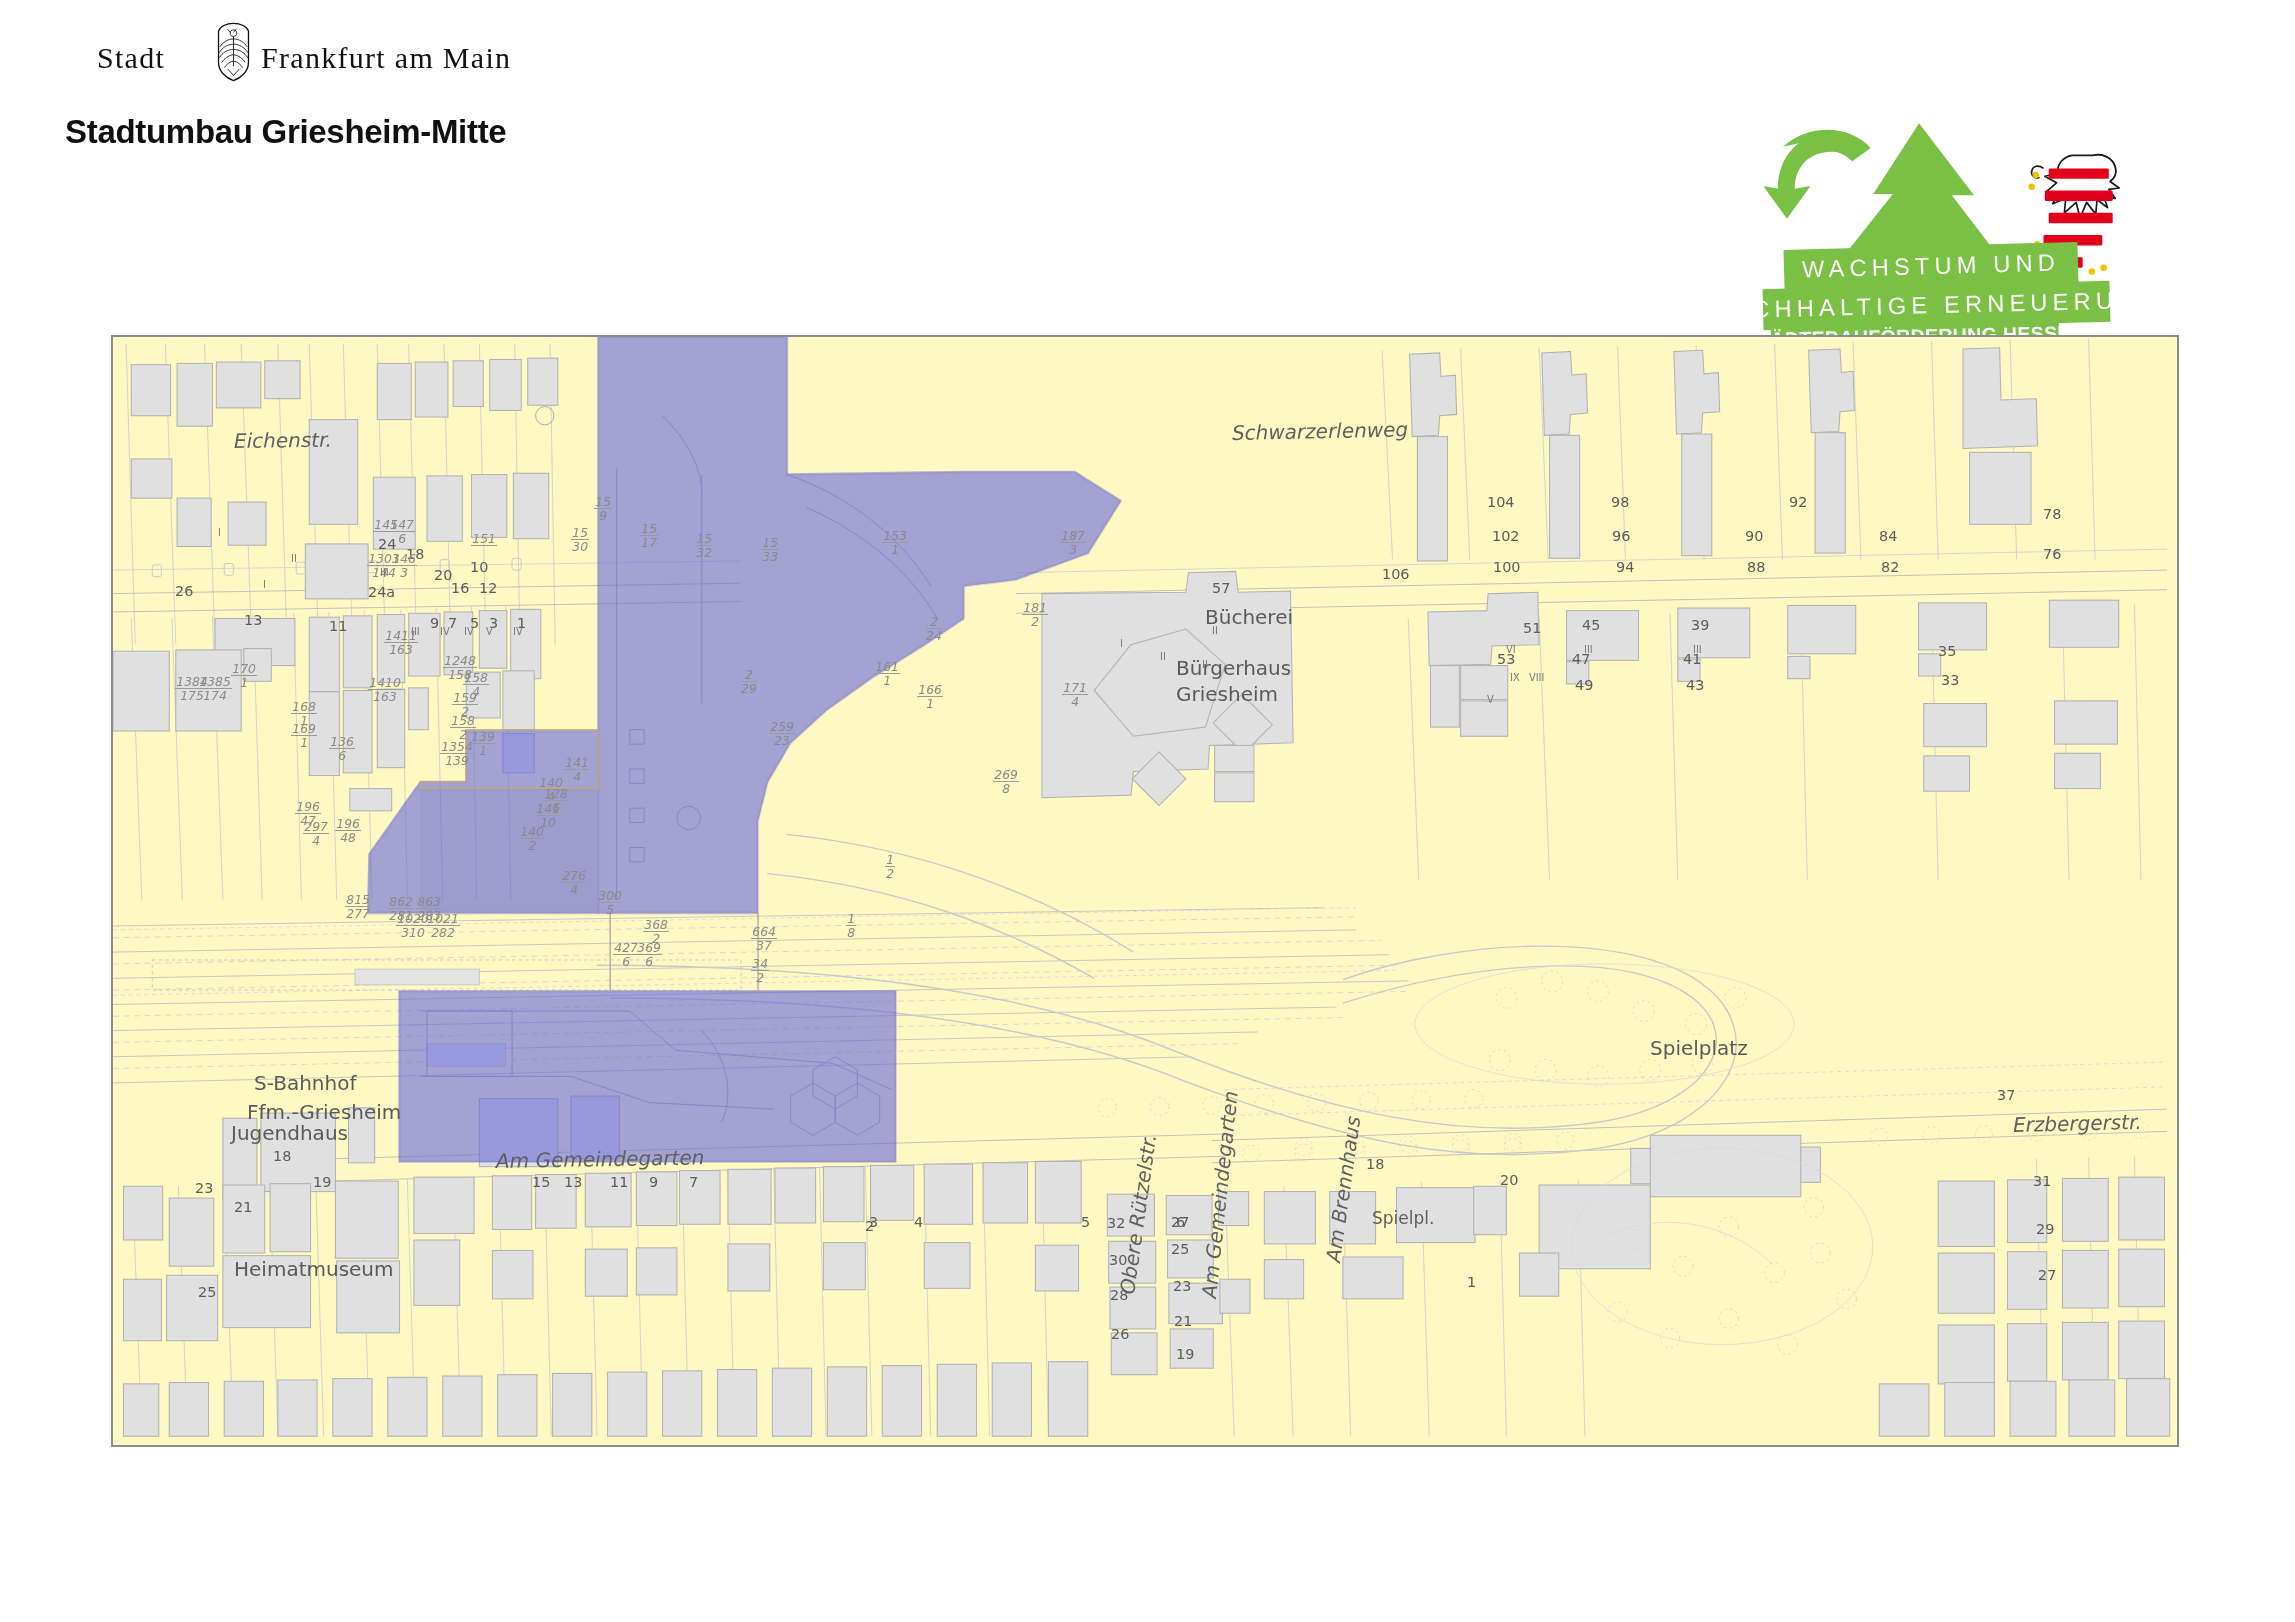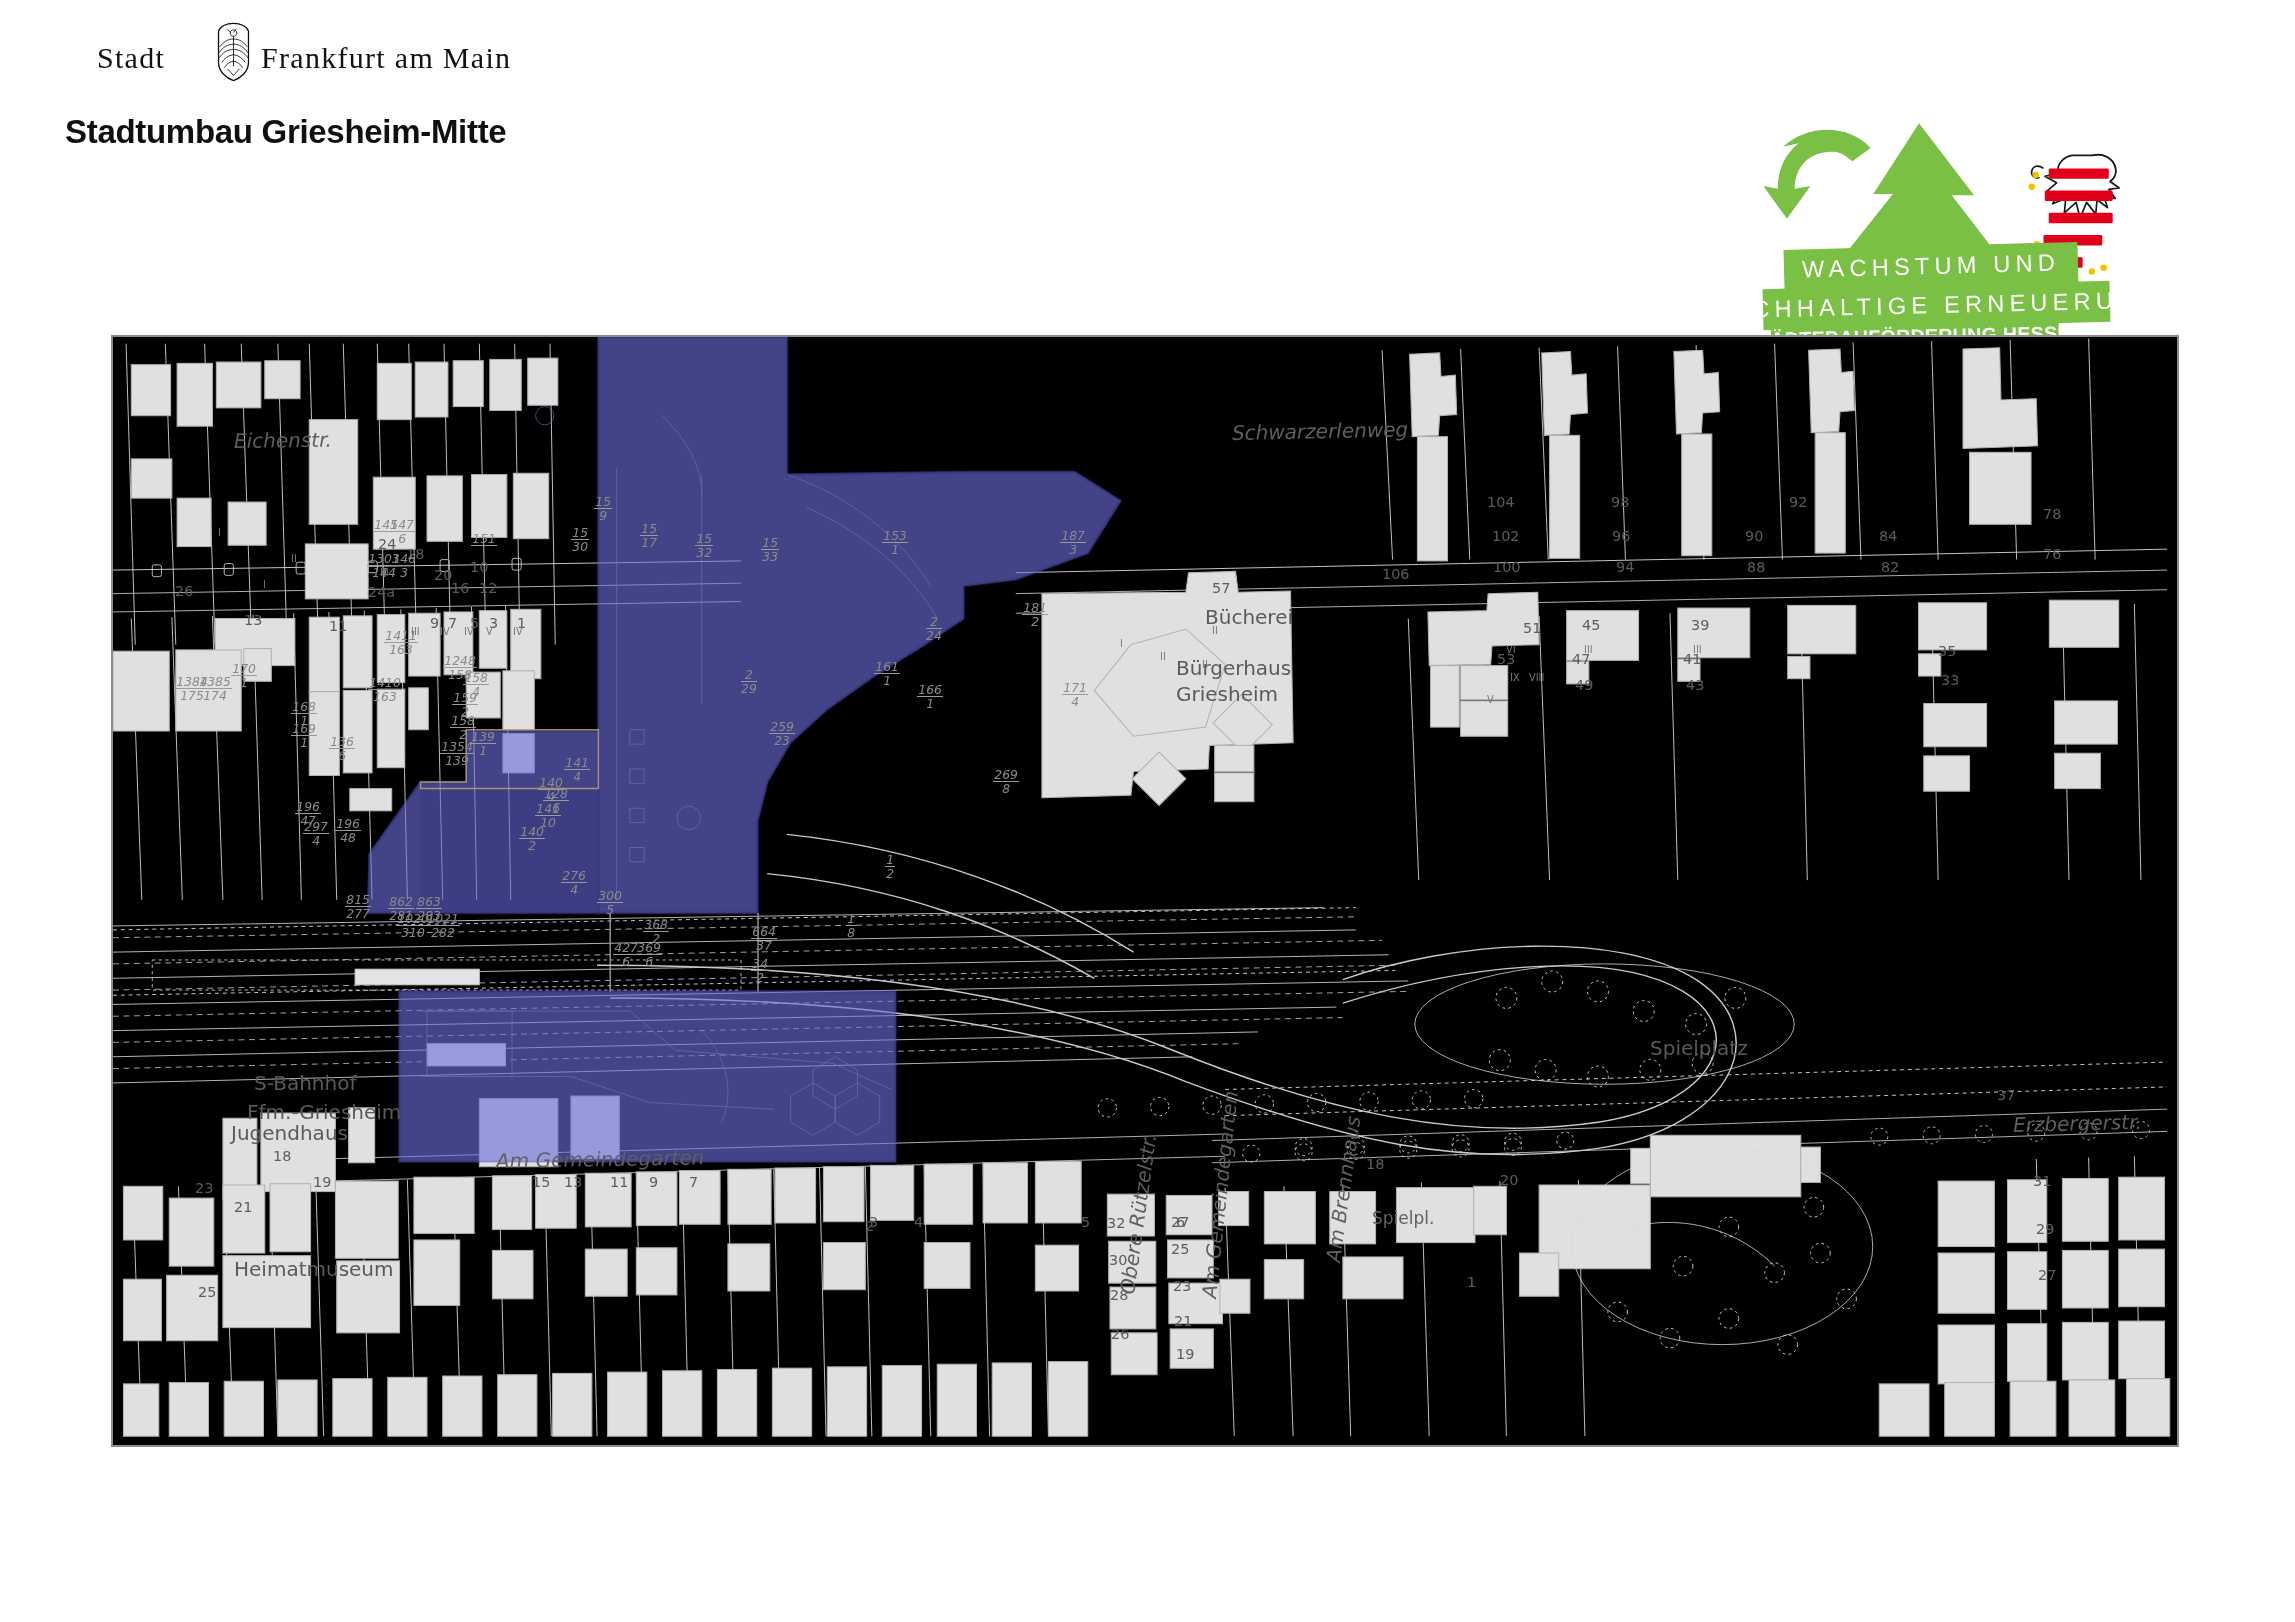--- a/index.html
+++ b/index.html
@@ -53,21 +53,21 @@
      font-size:23.6px;transform:rotate(-1.6deg);}
   #logo-top .band2{left:5.2px;top:167px;width:347px;height:41px;
      font-size:23.6px;transform:rotate(-1.4deg);}
   #logo-top .band3{left:13px;top:203px;width:288px;height:30px;
      font-size:19.6px;transform:rotate(-1.2deg);}
   #logo-top .lion{position:absolute;left:262px;top:27.5px;width:111px;height:131px;}
 
   
   #map{
     position:absolute;left:111px;top:335px;width:2064px;height:1108px;
-    background:#000000;border:2px solid #8c8c8c;overflow:hidden;
+    background:#fef9c3;border:2px solid #8c8c8c;overflow:hidden;
   }
   #map svg{position:absolute;left:0;top:0;}
 
   
   .mlabel{
     position:absolute;color:#6f6f6f;white-space:nowrap;
     font-family:"DejaVu Sans", sans-serif;pointer-events:none;
   }
   .street{font-style:italic;font-size:20px;color:#5f5f5f;}
   .poi{font-size:20px;color:#5a5a5a;}

